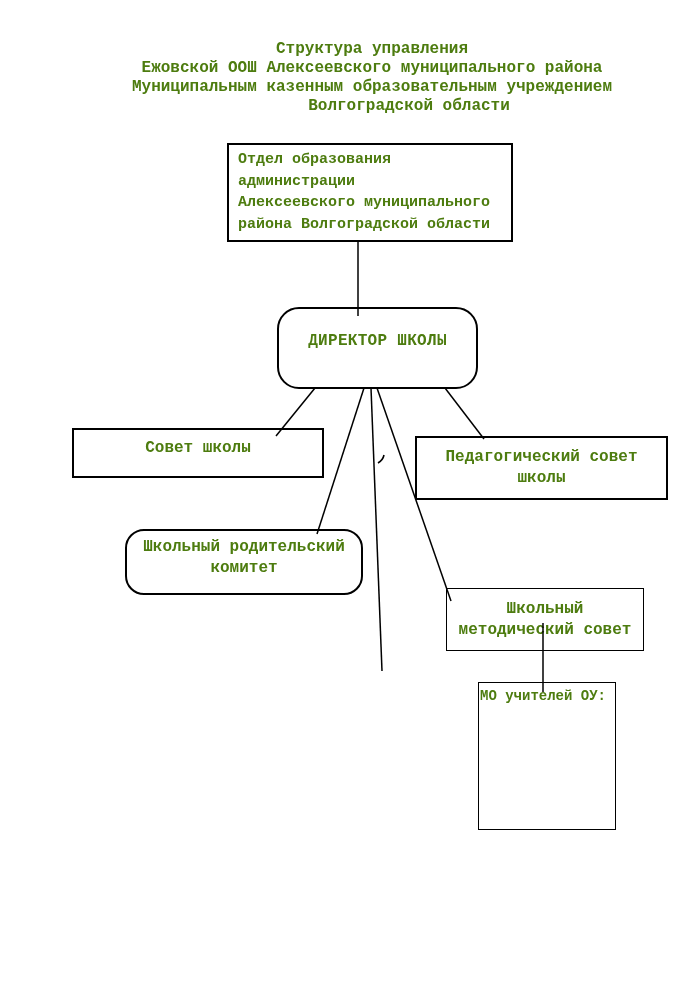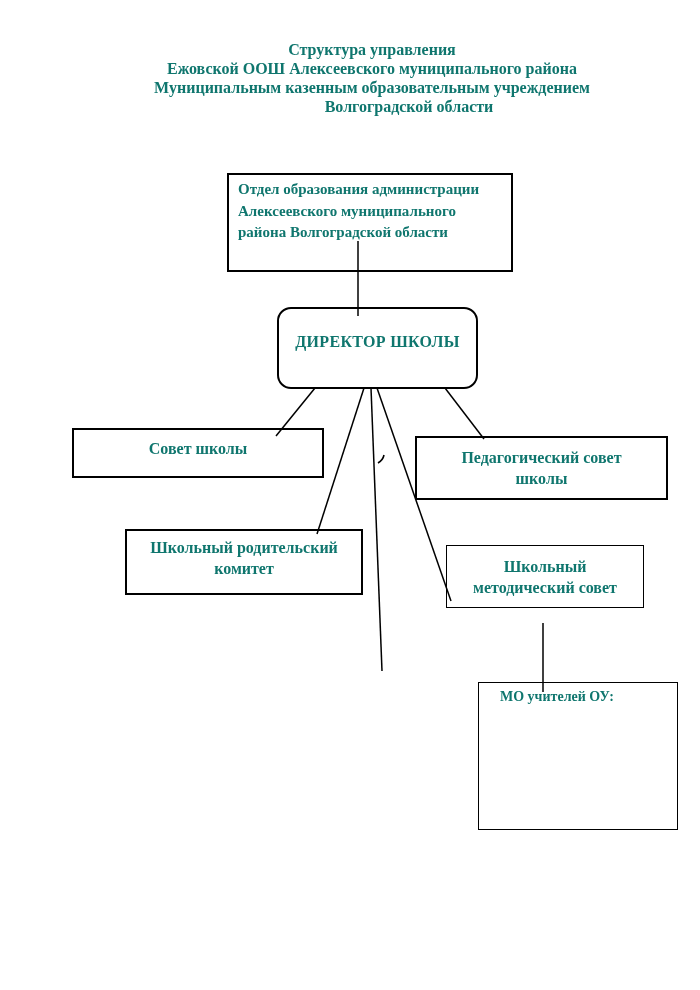--- a/index.html
+++ b/index.html
@@ -1,22 +1,22 @@
 <!DOCTYPE html>
 <html><head>
 <meta charset="utf-8">
 <style>
   html, body { margin: 0; padding: 0; background: #ffffff; }
   .page {
     position: relative;
     width: 700px;
     height: 990px;
     background: #ffffff;
-    color: #0f766e;
-    font-family: Liberation Serif, serif;
+    color: #4d7c0f;
+    font-family: Liberation Mono, monospace;
     overflow: hidden;
   }
   .title-block {
     position: absolute;
     left: 44px;
     top: 40px;
     width: 656px;
     text-align: center;
     font-weight: bold;
     font-size: 16px;
@@ -38,37 +38,37 @@
   }
   .pre { white-space: pre-line; }
   .node-label {
     font-weight: bold;
     font-size: 16px;
     line-height: 21px;
   }
   #top-box {
     left: 227px; top: 143px; width: 286px; height: 99px;
     padding: 4px 9px;
-    font-weight: bold; font-size: 15px; line-height: 21.5px; margin-top: 30px;
+    font-weight: bold; font-size: 15px; line-height: 21.5px;
   }
   #director-box {
     left: 277px; top: 307px; width: 201px; height: 82px;
-    border-radius: 14px;
+    border-radius: 22px;
     padding-bottom: 13px;
     text-align: center;
   }
   #director-box .node-label { letter-spacing: 0.3px; }
   #sovet-box  { left: 72px;  top: 428px; width: 252px; height: 50px; padding-bottom: 10px; }
   #ped-box    { left: 415px; top: 436px; width: 253px; height: 64px; }
-  #rod-box    { left: 125px; top: 529px; width: 238px; height: 66px; padding-bottom: 8px; }
-  #metod-box  { left: 446px; top: 545px; width: 198px; height: 63px; }
+  #rod-box    { left: 125px; top: 529px; width: 238px; height: 66px; padding-bottom: 8px; border-radius: 19px; }
+  #metod-box  { left: 446px; top: 588px; width: 198px; height: 63px; }
   #uchen-box  { left: 208px; top: 660px; width: 181px; height: 68px; padding-bottom: 6px; }
   #mo-box {
-    left: 478px; top: 682px; width: 200px; height: 148px;
-    padding: 3px 21px;
+    left: 478px; top: 682px; width: 138px; height: 148px;
+    padding: 3px 1px;
     font-size: 14px; line-height: 21px;
   }
   #mo-box .mo-header { font-weight: bold; }
   .overlay {
     position: absolute;
     left: 0; top: 0;
     width: 700px; height: 990px;
     pointer-events: none;
   }
 </style>

